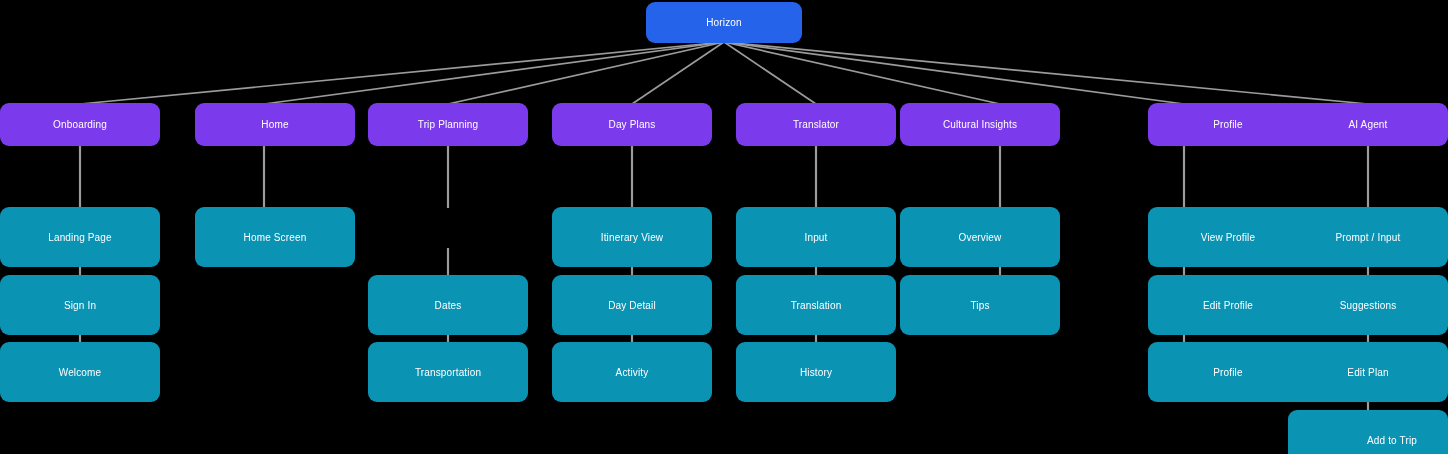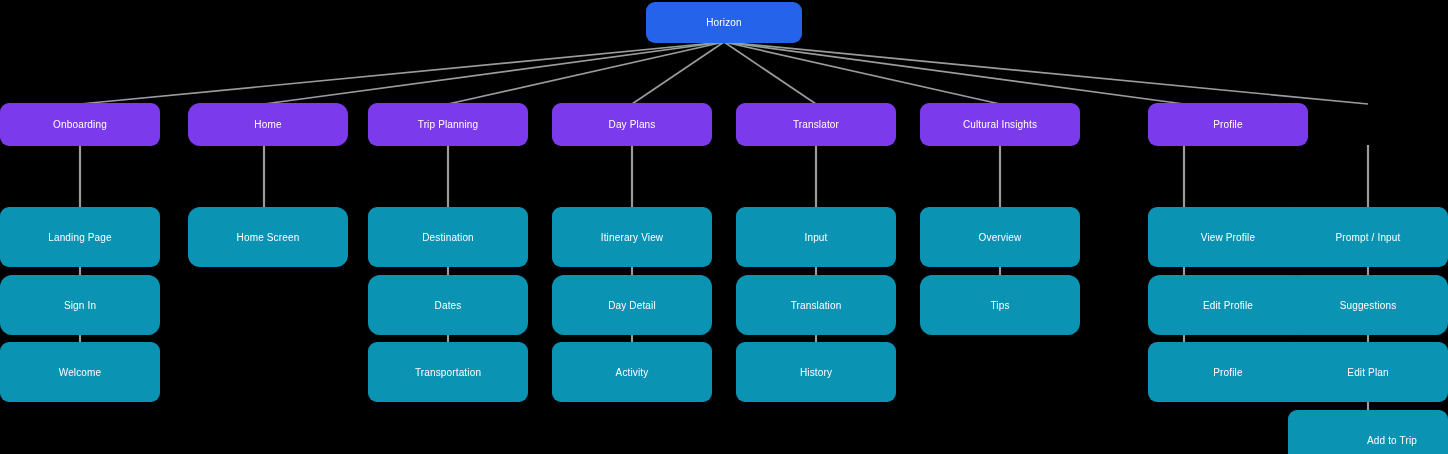--- a/index.html
+++ b/index.html
@@ -39,29 +39,29 @@
     left: 646px; top: 2px;
     width: 156px; height: 41px;
     background: var(--c-root, #2563eb);
   }
   .node-l1 {
     top: 103px; height: 43px;
     background: var(--c-l1, #7c3aed);
   }
   .node-l2 { background: var(--c-l2, #0b93b4); }
   .row-c1 { top: 207px; }
-  .row-c2 { top: 275px; border-radius: 12px; }
+  .row-c2 { top: 275px; }
   .row-c3 { top: 342px; }
   .row-c4 { top: 410px; padding-left: 48px; }
   .col-0 { left: 0px; }
-  .col-1 { left: 188px; border-radius: 12px; }
+  .col-1 { left: 195px; }
   .col-2 { left: 368px; }
   .col-3 { left: 552px; }
   .col-4 { left: 736px; }
-  .col-5 { left: 920px; align-items: center; }
+  .col-5 { left: 900px; align-items: center; }
   .col-6 { left: 1148px; }
   .col-7 { left: 1288px; }
 </style>
 </head>
 <body>
 
 <div class="canvas">
 
   <svg id="connectors">
       <line x1="724" y1="42" x2="80" y2="104" stroke="#9b9b9b" stroke-width="1.7"></line>
@@ -116,23 +116,20 @@
   <div class="node node-l1 col-1">
     <span class="label">Home</span>
     </div>
   <div class="node node-l2 col-1 row-c1">
     <span class="label">Home Screen</span>
     </div>
 
   <div class="node node-l1 col-2">
     <span class="label">Trip Planning</span>
     </div>
-  <div class="node node-l2 col-2 row-c1">
-    <span class="label">Destination</span>
-    </div>
   <div class="node node-l2 col-2 row-c2">
     <span class="label">Dates</span>
     </div>
   <div class="node node-l2 col-2 row-c3">
     <span class="label">Transportation</span>
     </div>
 
   <div class="node node-l1 col-3">
     <span class="label">Day Plans</span>
     </div>
@@ -175,20 +172,23 @@
   <div class="node node-l2 col-6 row-c1">
     <span class="label">View Profile</span>
     </div>
   <div class="node node-l2 col-6 row-c2">
     <span class="label">Edit Profile</span>
     </div>
   <div class="node node-l2 col-6 row-c3">
     <span class="label">Profile</span>
     </div>
 
+  <div class="node node-l1 col-7">
+    <span class="label">AI Agent</span>
+    </div>
   <div class="node node-l2 col-7 row-c1">
     <span class="label">Prompt / Input</span>
     </div>
   <div class="node node-l2 col-7 row-c2">
     <span class="label">Suggestions</span>
     </div>
   <div class="node node-l2 col-7 row-c3">
     <span class="label">Edit Plan</span>
     </div>
   <div class="node node-l2 col-7 row-c4">

